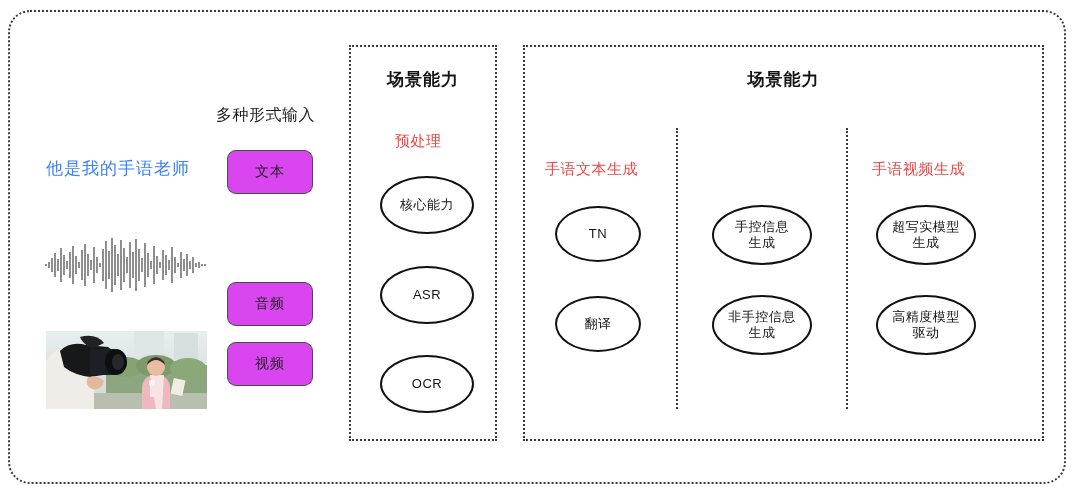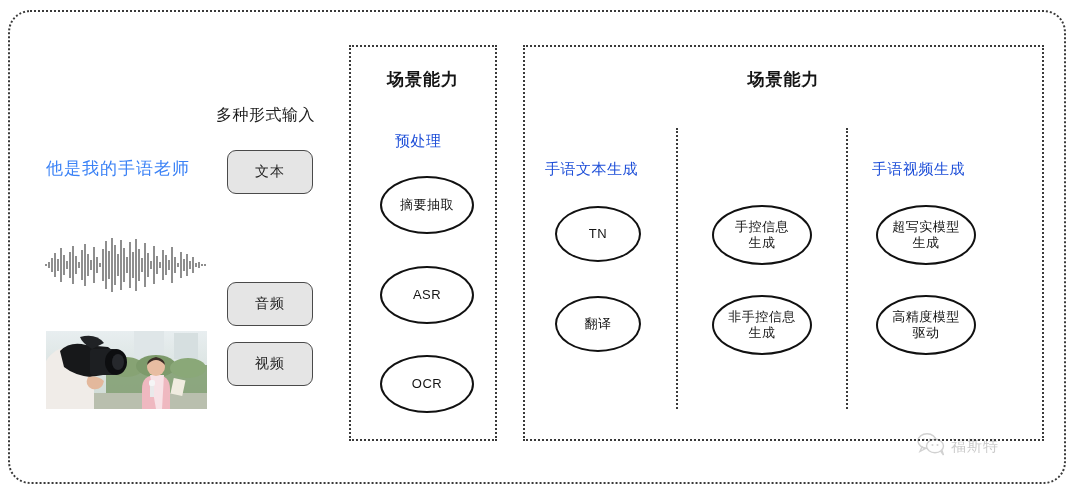--- a/index.html
+++ b/index.html
@@ -105,21 +105,21 @@
     height: 44px;
     border: 1.6px solid #4a4a4a;
     border-radius: 9px;
     box-sizing: border-box;
     display: flex;
     align-items: center;
     justify-content: center;
     font-size: 14px;
     color: #1f1f1f;
     letter-spacing: 1px;
-    background: #e5e5e5;
+    background: #d946ef;
   }
   .pill-text  { left: 227px; top: 150px; }
   .pill-audio { left: 227px; top: 246px; margin-top: 36px; }
   .pill-video { left: 227px; top: 342px; }
 
   
   .waveform {
     position: absolute;
     left: 44px;
     top: 236px;
@@ -170,21 +170,21 @@
   .n-shoukong    { left: 712px; top: 205px; }
   .n-feishoukong { left: 712px; top: 295px; }
   
   .n-chaoxieshi  { left: 876px; top: 205px; }
   .n-gaojingdu   { left: 876px; top: 295px; }
 
   
   .col-head {
     position: absolute;
     font-size: 15px;
-    color: #1d4ed8;
+    color: #ef4444;
     letter-spacing: 0.5px;
     white-space: nowrap;
   }
   .ch-pre   { left: 395px; top: 132px; }
   .ch-c1    { left: 545px; top: 160px; }
   .ch-c2    { left: 694px; top: 160px; }
   .ch-c3    { left: 872px; top: 160px; }
 
   
   .watermark {
@@ -318,21 +318,21 @@
   <div class="pill pill-text">文本</div>
   <div class="pill pill-audio">音频</div>
   <div class="pill pill-video">视频</div>
 
   <div class="panel panel-scene">
     <div class="panel-title">场景能力</div>
   </div>
 
   <div class="col-head ch-pre">预处理</div>
 
-  <div class="ellipse e-w2 n-zhaiyao">摘要抽取</div>
+  <div class="ellipse e-w2 n-zhaiyao">核心能力</div>
   <div class="ellipse e-w2 n-asr">ASR</div>
   <div class="ellipse e-w2 n-ocr">OCR</div>
 
   <div class="panel panel-core">
     <div class="panel-title">场景能力</div>
   </div>
 
   <div class="vdivider vdiv-1"></div>
   <div class="vdivider vdiv-2"></div>
 
@@ -341,29 +341,14 @@
 
   <div class="ellipse e-w1 n-tn">TN</div>
   <div class="ellipse e-w1 n-fanyi">翻译</div>
 
   <div class="ellipse e-w3 n-shoukong">手控信息<br>生成</div>
   <div class="ellipse e-w3 n-feishoukong">非手控信息<br>生成</div>
 
   <div class="ellipse e-w3 n-chaoxieshi">超写实模型<br>生成</div>
   <div class="ellipse e-w3 n-gaojingdu">高精度模型<br>驱动</div>
 
-  <div class="watermark">
-    <span>
-      <svg width="30" height="24" viewBox="0 0 30 24">
-        <ellipse cx="11" cy="9" rx="9" ry="7.2" fill="none" stroke="#6a6a6a" stroke-width="1.4"></ellipse>
-        <path d="M6 15 L4 19.5 L9 16.8 Z" fill="none" stroke="#6a6a6a" stroke-width="1.4"></path>
-        <circle cx="8" cy="7.5" r="1.1" fill="#6a6a6a"></circle>
-        <circle cx="14" cy="7.5" r="1.1" fill="#6a6a6a"></circle>
-        <ellipse cx="19" cy="14" rx="8.5" ry="6.8" fill="#ffffff" stroke="#6a6a6a" stroke-width="1.4"></ellipse>
-        <path d="M25 19.5 L27.5 23 L26 18.5 Z" fill="none" stroke="#6a6a6a" stroke-width="1.4"></path>
-        <circle cx="16.5" cy="13" r="1" fill="#6a6a6a"></circle>
-        <circle cx="21.5" cy="13" r="1" fill="#6a6a6a"></circle>
-      </svg>
-    </span>
-    <span class="wm-text">福斯特</span>
-  </div>
 
 </div>
 
 </body></html>

